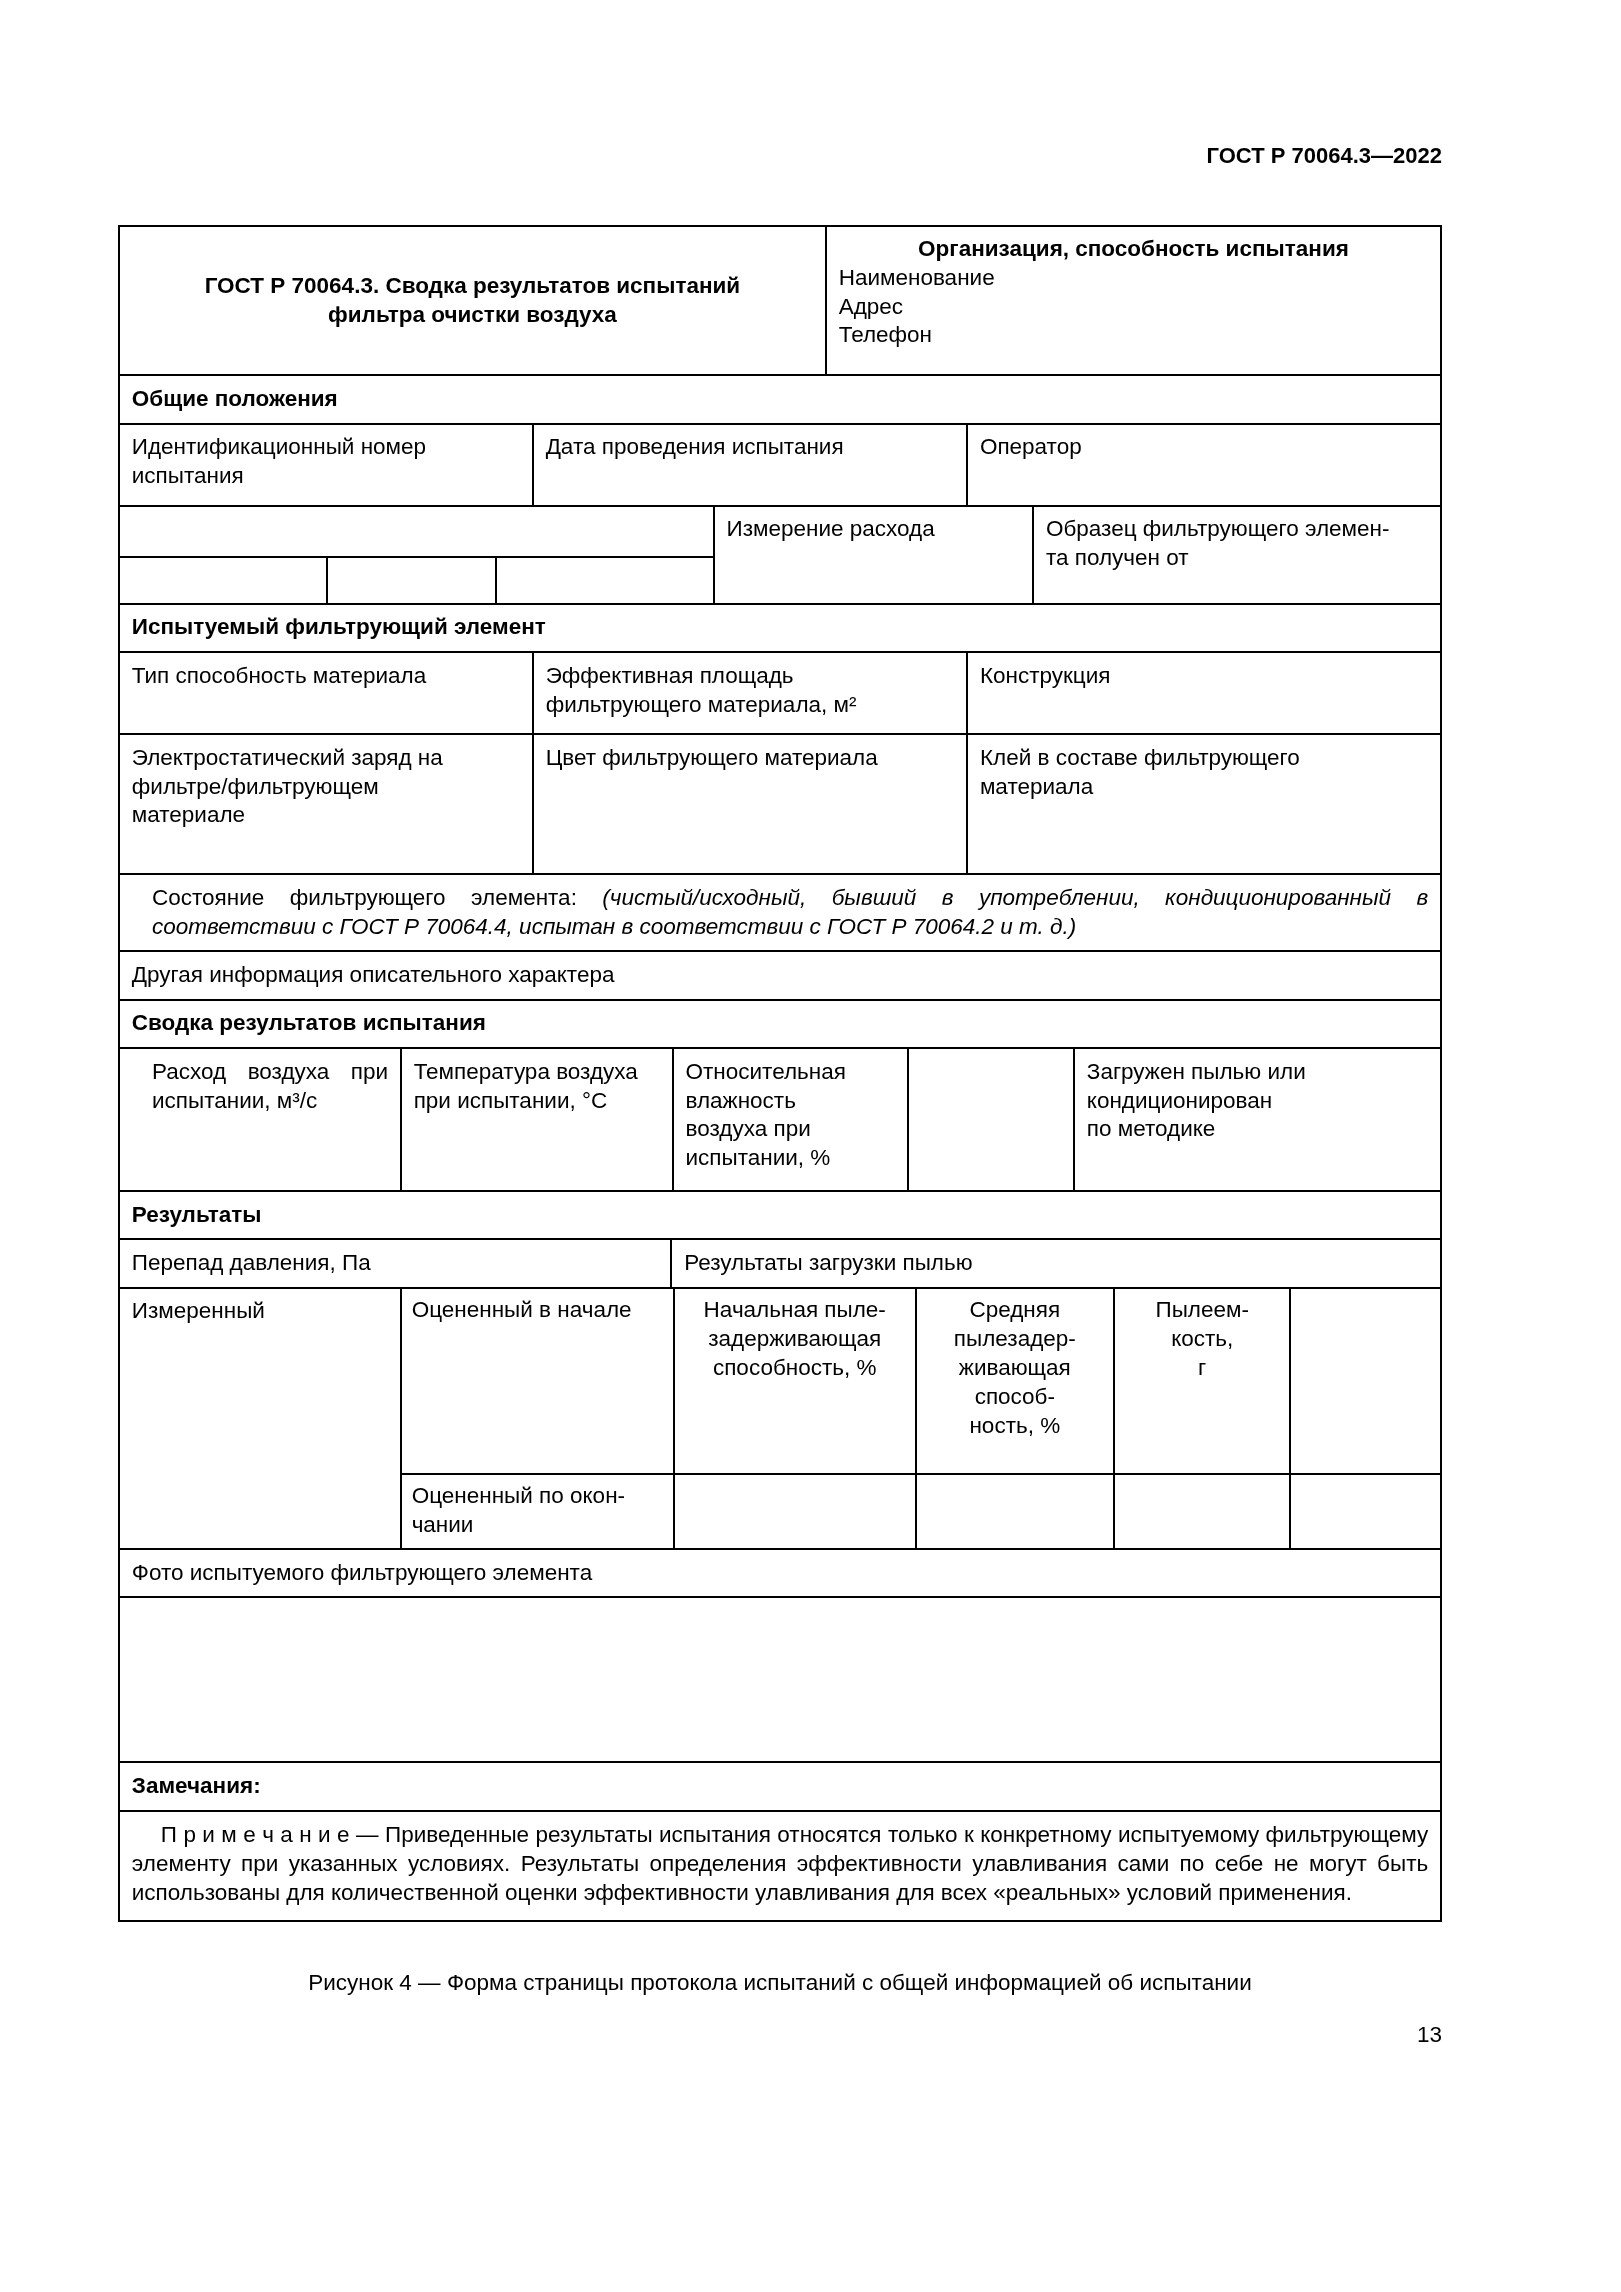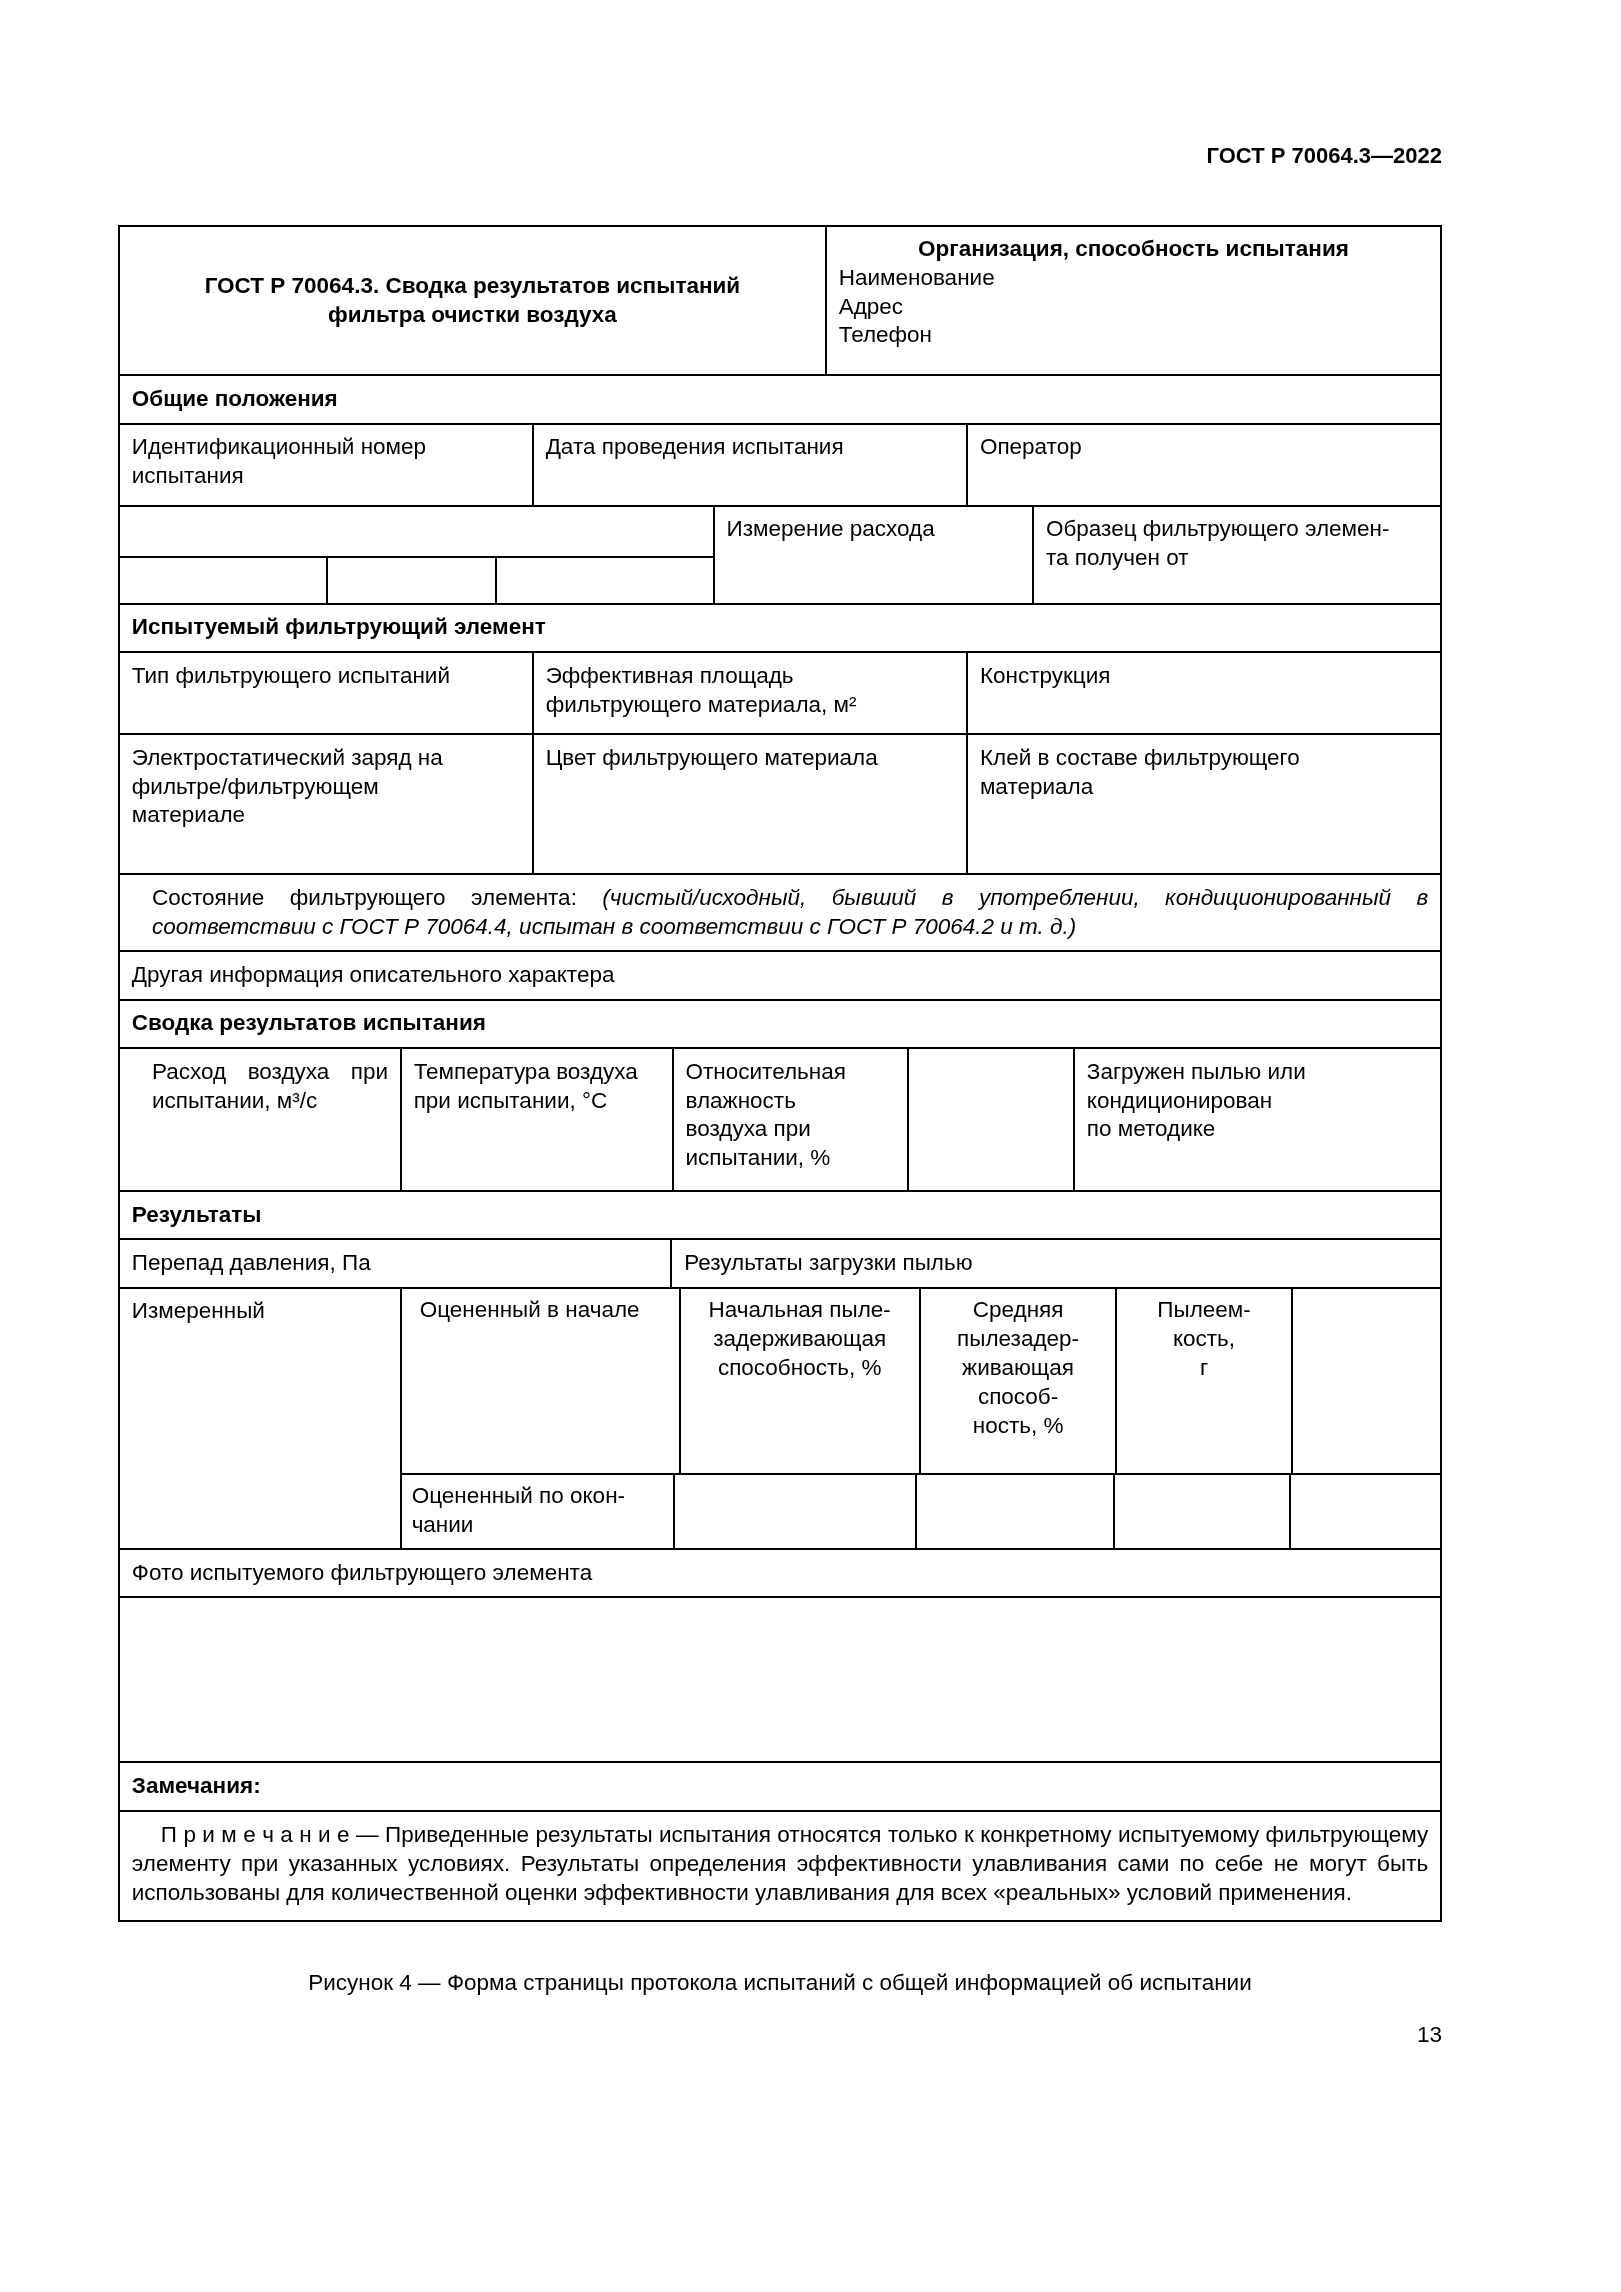--- a/index.html
+++ b/index.html
@@ -56,21 +56,21 @@
   .cL3 { width:17.8%; }
   .cL4 { width:12.6%; }
 
   
   .cN1 { width:41.7%;border-radius:6px; }
 
   
   .op-col1 { width:21.2%; padding:8.8px 11.8px; }
   .op-rest { flex:1; border-left:2px solid #000; display:flex; flex-direction:column; }
   .oprow { display:flex; flex:1; }
-  .optop { min-height:184px;margin-left:8px; }
+  .optop { min-height:184px; }
   .opbot { min-height:74px; border-top:2px solid #000; }
   .opcell { border-left:2px solid #000; padding:7.8px 9.8px; }
   .opcell.nb { border-left:none; }
   .oc2 { width:26.1%; }
   .oc3 { width:23.3%; }
   .oc4 { width:19.1%; }
   .oc5 { width:17.0%; }
   .oc6 { flex:1; }
 
   .rowR { min-height:165px; }
@@ -124,21 +124,21 @@
         <div class="tcell cflex pre">Образец фильтрующего элемен-
 та получен от</div>
       </div>
 
       <div class="trow">
         <div class="tcell nb wfull bold">Испытуемый фильтрующий элемент</div>
       </div>
 
 
       <div class="trow rowG">
-        <div class="tcell nb c31">Тип фильтрующего испытаний</div>
+        <div class="tcell nb c31">Тип способность материала</div>
         <div class="tcell c32 pre">Эффективная площадь
 фильтрующего материала, м²</div>
         <div class="tcell cflex">Конструкция</div>
       </div>
 
       <div class="trow rowH">
         <div class="tcell nb c31 pre">Электростатический заряд на
 фильтре/фильтрующем
 материале</div>
         <div class="tcell c32">Цвет фильтрующего материала</div>

